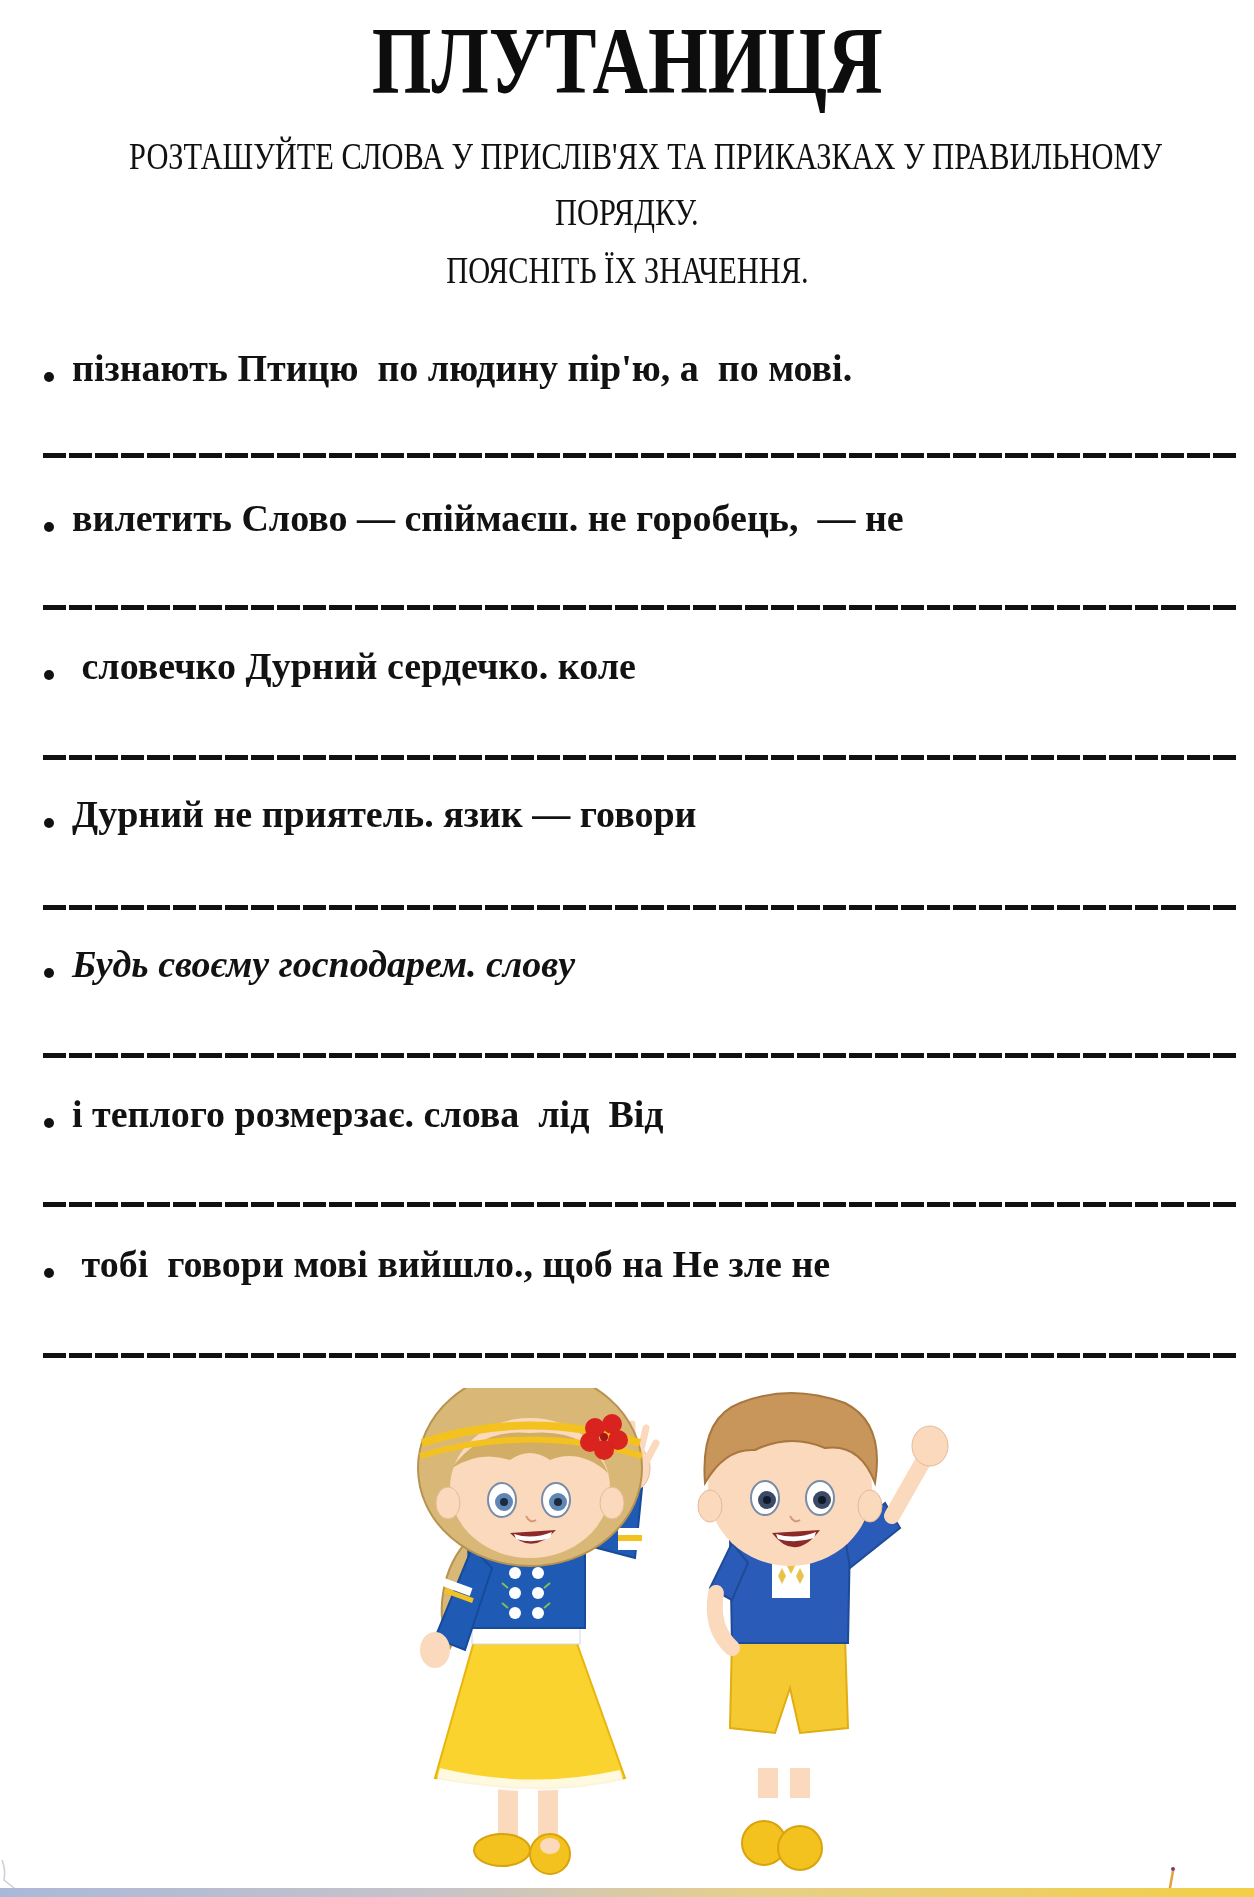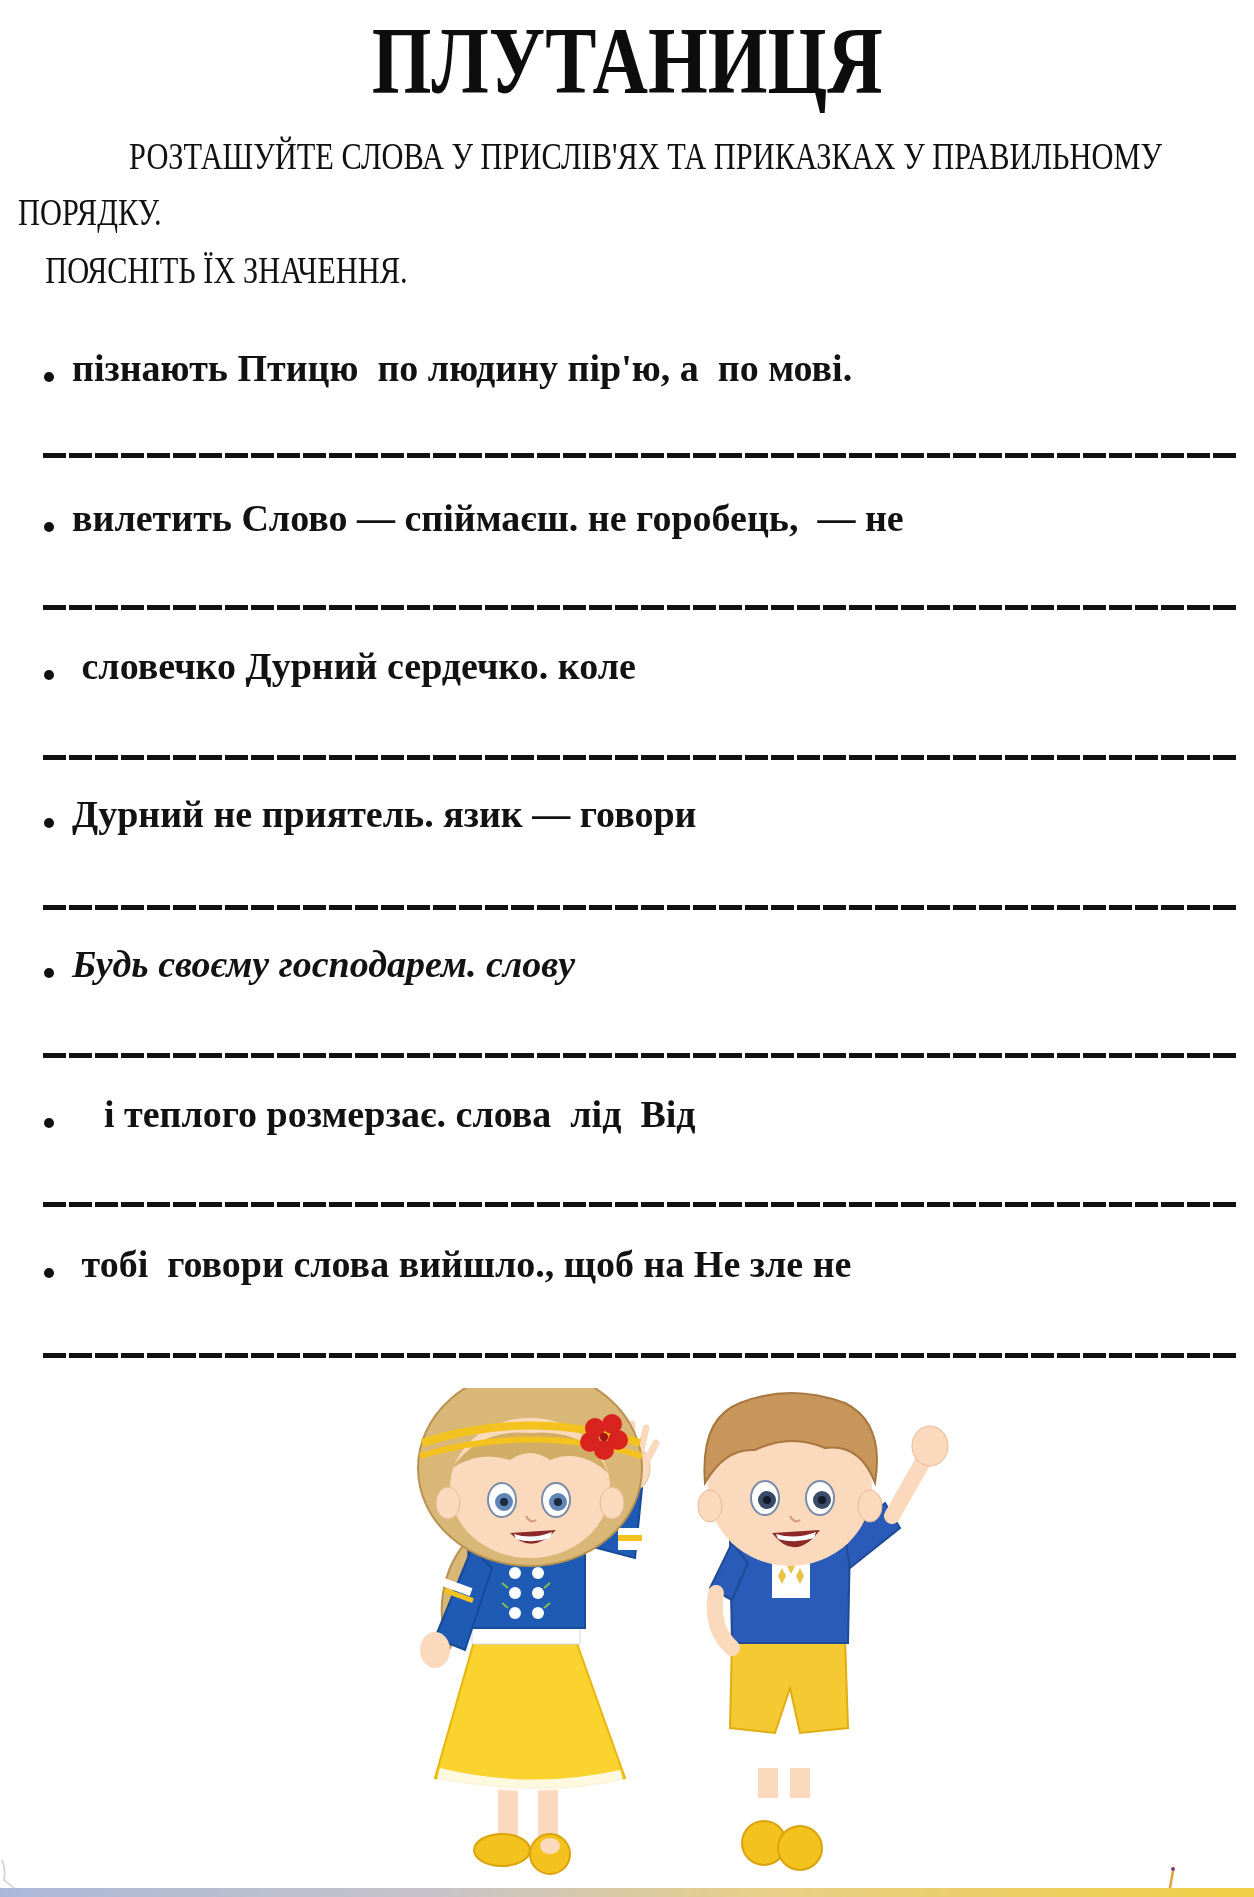--- a/index.html
+++ b/index.html
@@ -5,21 +5,21 @@
   html, body { margin: 0; padding: 0; background: #ffffff; }
   body { width: 1254px; height: 1897px; position: relative; overflow: hidden; }
   .page { position: absolute; left: 0; top: 0; width: 1254px; height: 1897px; background: #ffffff; }
   .title {
     position: absolute; left: 0; top: 6px; width: 1254px; text-align: center;
     font-family: "Liberation Serif", "DejaVu Serif", serif; font-weight: bold;
     font-size: 96px; line-height: 110px; color: #0d0d0d; letter-spacing: 0px;
   }
   .title span { display: inline-block; transform: scaleX(0.80); transform-origin: center; }
   .subtitle {
-    position: absolute; left: 0; width: 1254px; 
+    position: absolute; left: 0; width: 1254px; text-align: center;
     font-family: "Liberation Serif", "DejaVu Serif", serif; font-weight: normal;
     font-size: 38px; line-height: 40px; color: #111111;
   }
   .subtitle span { display: inline-block; transform: scaleX(0.80); transform-origin: center; white-space: nowrap; }
   .item {
     position: absolute; left: 44px; height: 50px; display: flex; align-items: flex-end;
     font-family: "Liberation Serif", "DejaVu Serif", serif; font-weight: bold;
     font-size: 38px; color: #121212; white-space: pre;
   }
   .bullet {
@@ -80,29 +80,29 @@
     <span>Дурний не приятель. язик — говори</span>
   </div>
   <div class="answer-line" style="top:905px;"></div>
 
   <div class="item" style="top:936px;font-style:italic;">
     <span class="bullet"></span>
     <span>Будь своєму господарем. слову</span>
   </div>
   <div class="answer-line" style="top:1053px;"></div>
 
-  <div class="item" style="top:1086px;gap:32px;">
+  <div class="item" style="top:1086px;">
     <span class="bullet"></span>
     <span>і теплого розмерзає. слова  лід  Від</span>
   </div>
   <div class="answer-line" style="top:1202px;"></div>
 
   <div class="item" style="top:1236px;">
     <span class="bullet"></span>
-    <span> тобі  говори слова вийшло., щоб на Не зле не</span>
+    <span> тобі  говори мові вийшло., щоб на Не зле не</span>
   </div>
   <div class="answer-line" style="top:1353px;"></div>
 
   <svg class="illustration" viewBox="0 0 600 500">
 
     <g>
 
       <path d="M90 150 C60 180 55 230 70 260 C80 240 95 220 100 190 Z" fill="#d9b877" stroke="#b8934f" stroke-width="2"></path>
 
       <rect x="118" y="395" width="20" height="60" fill="#fbd9bd"></rect>

